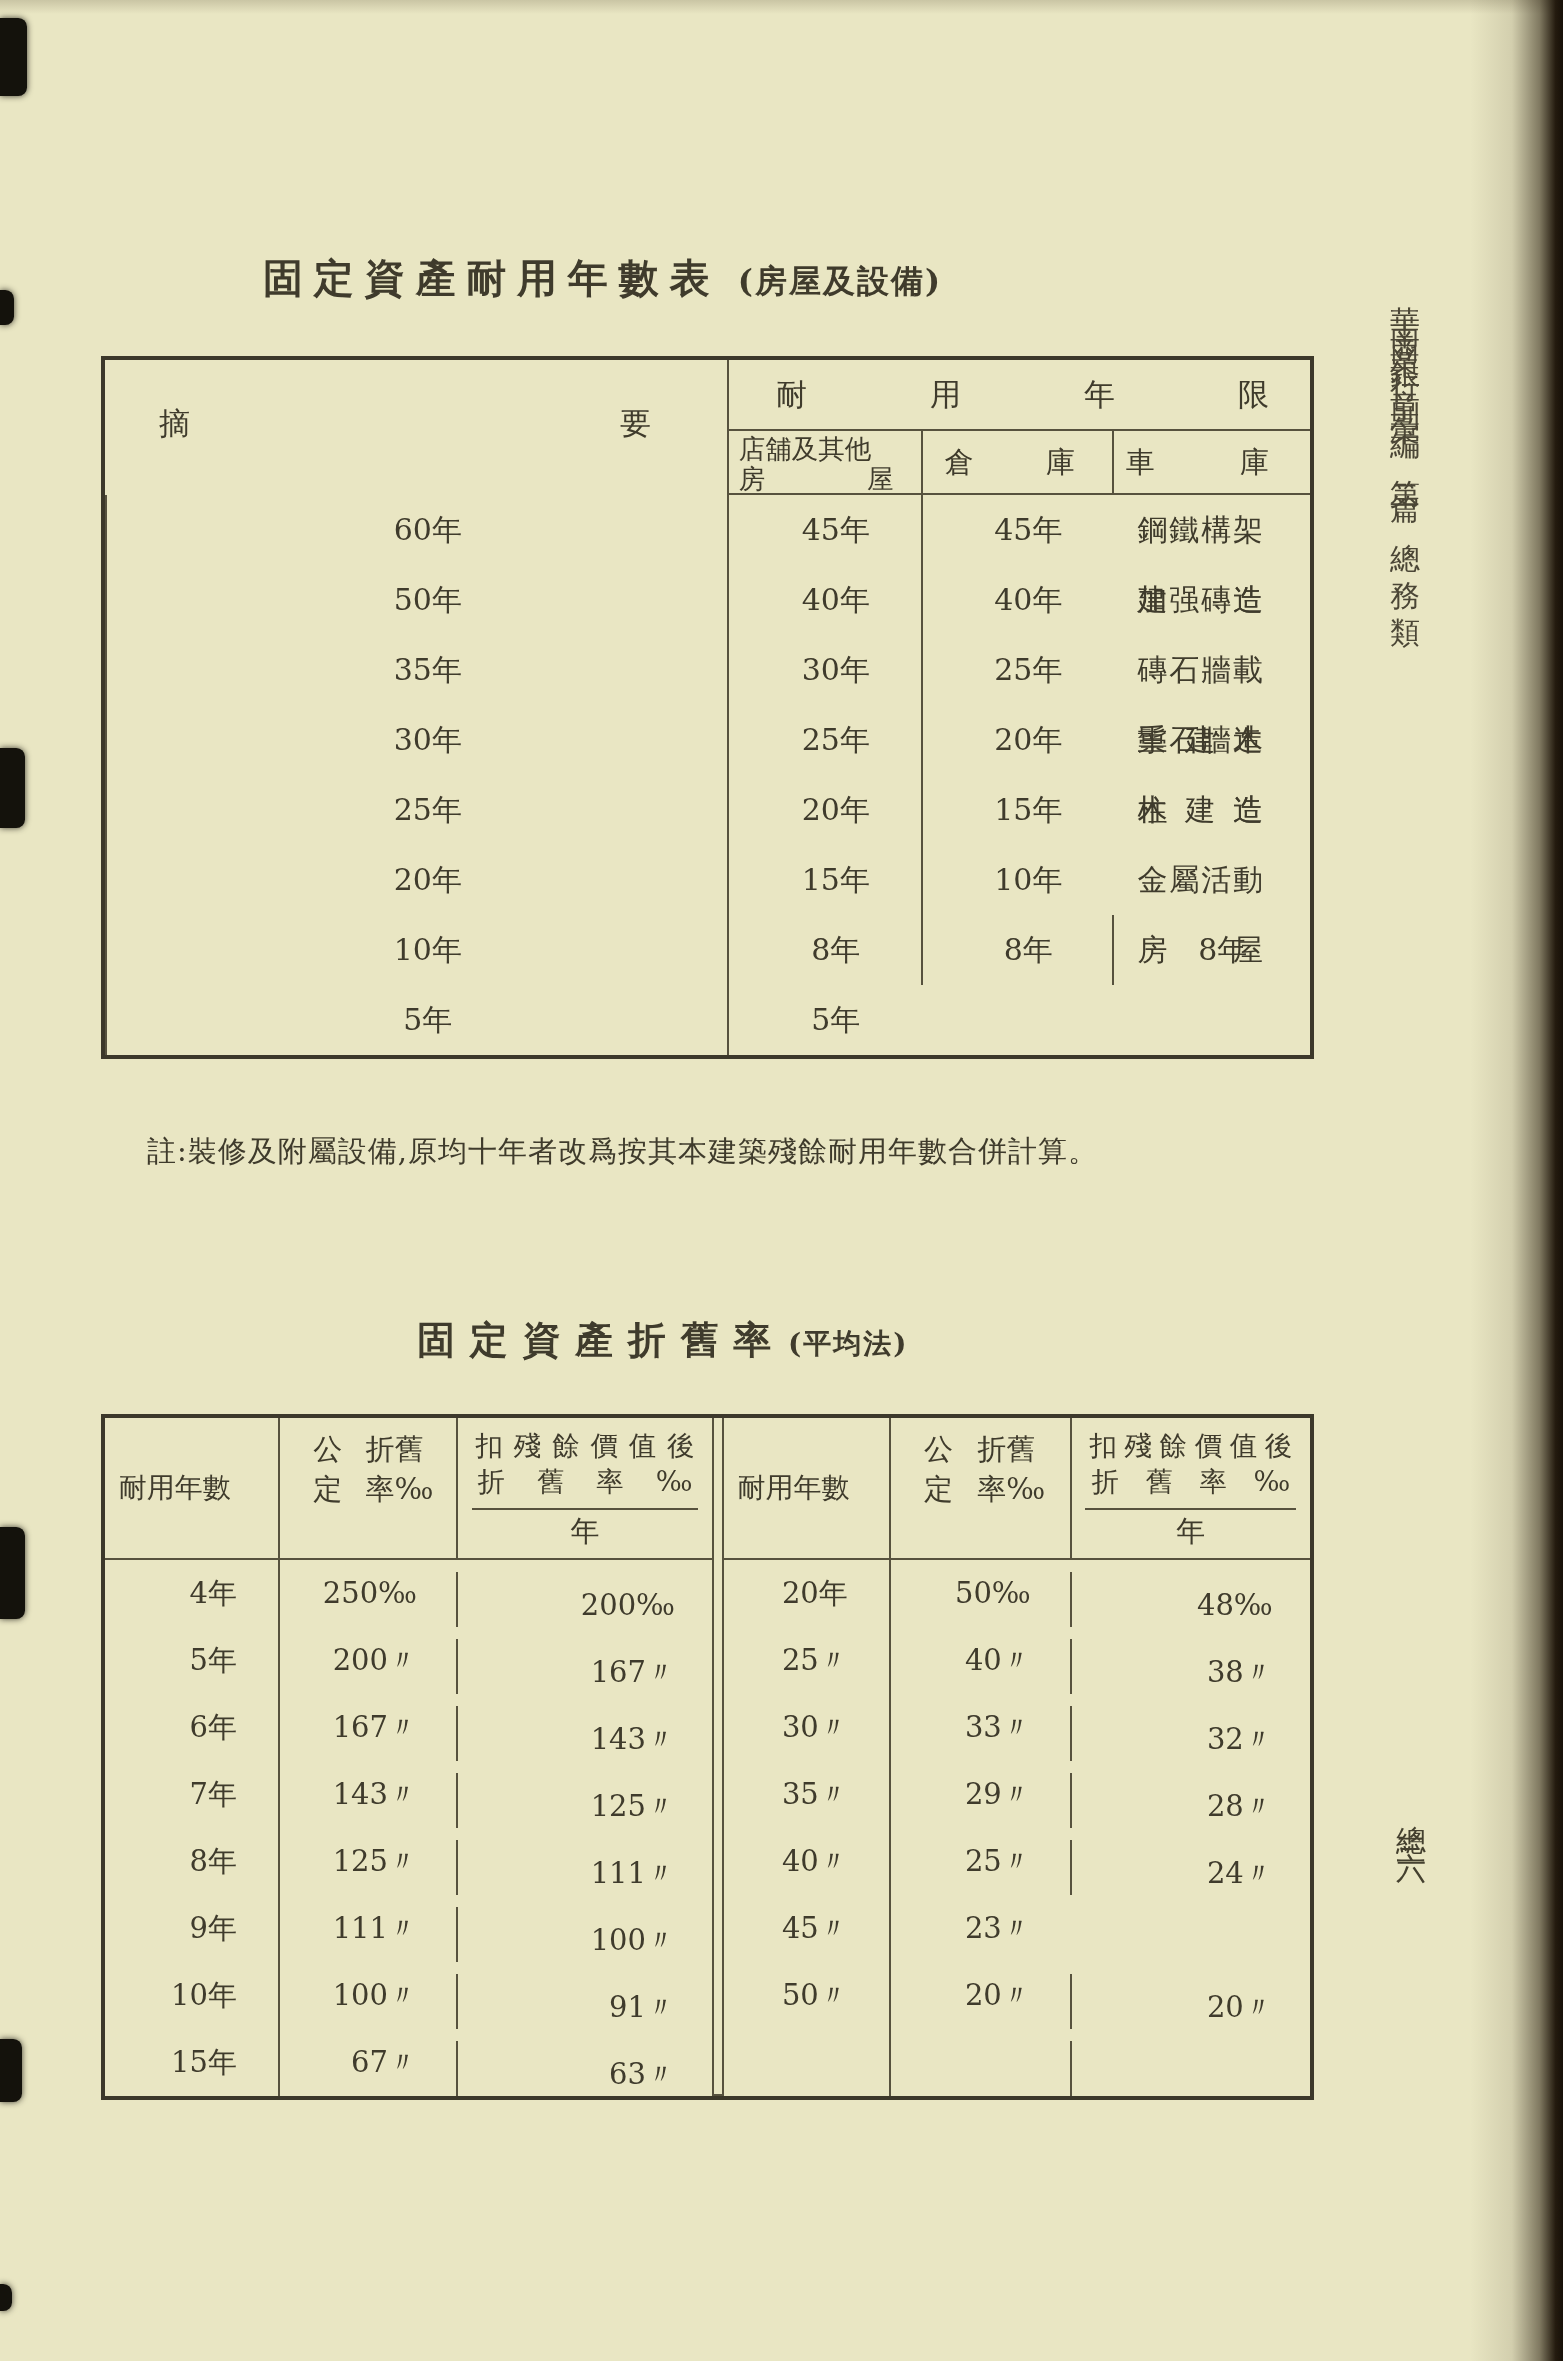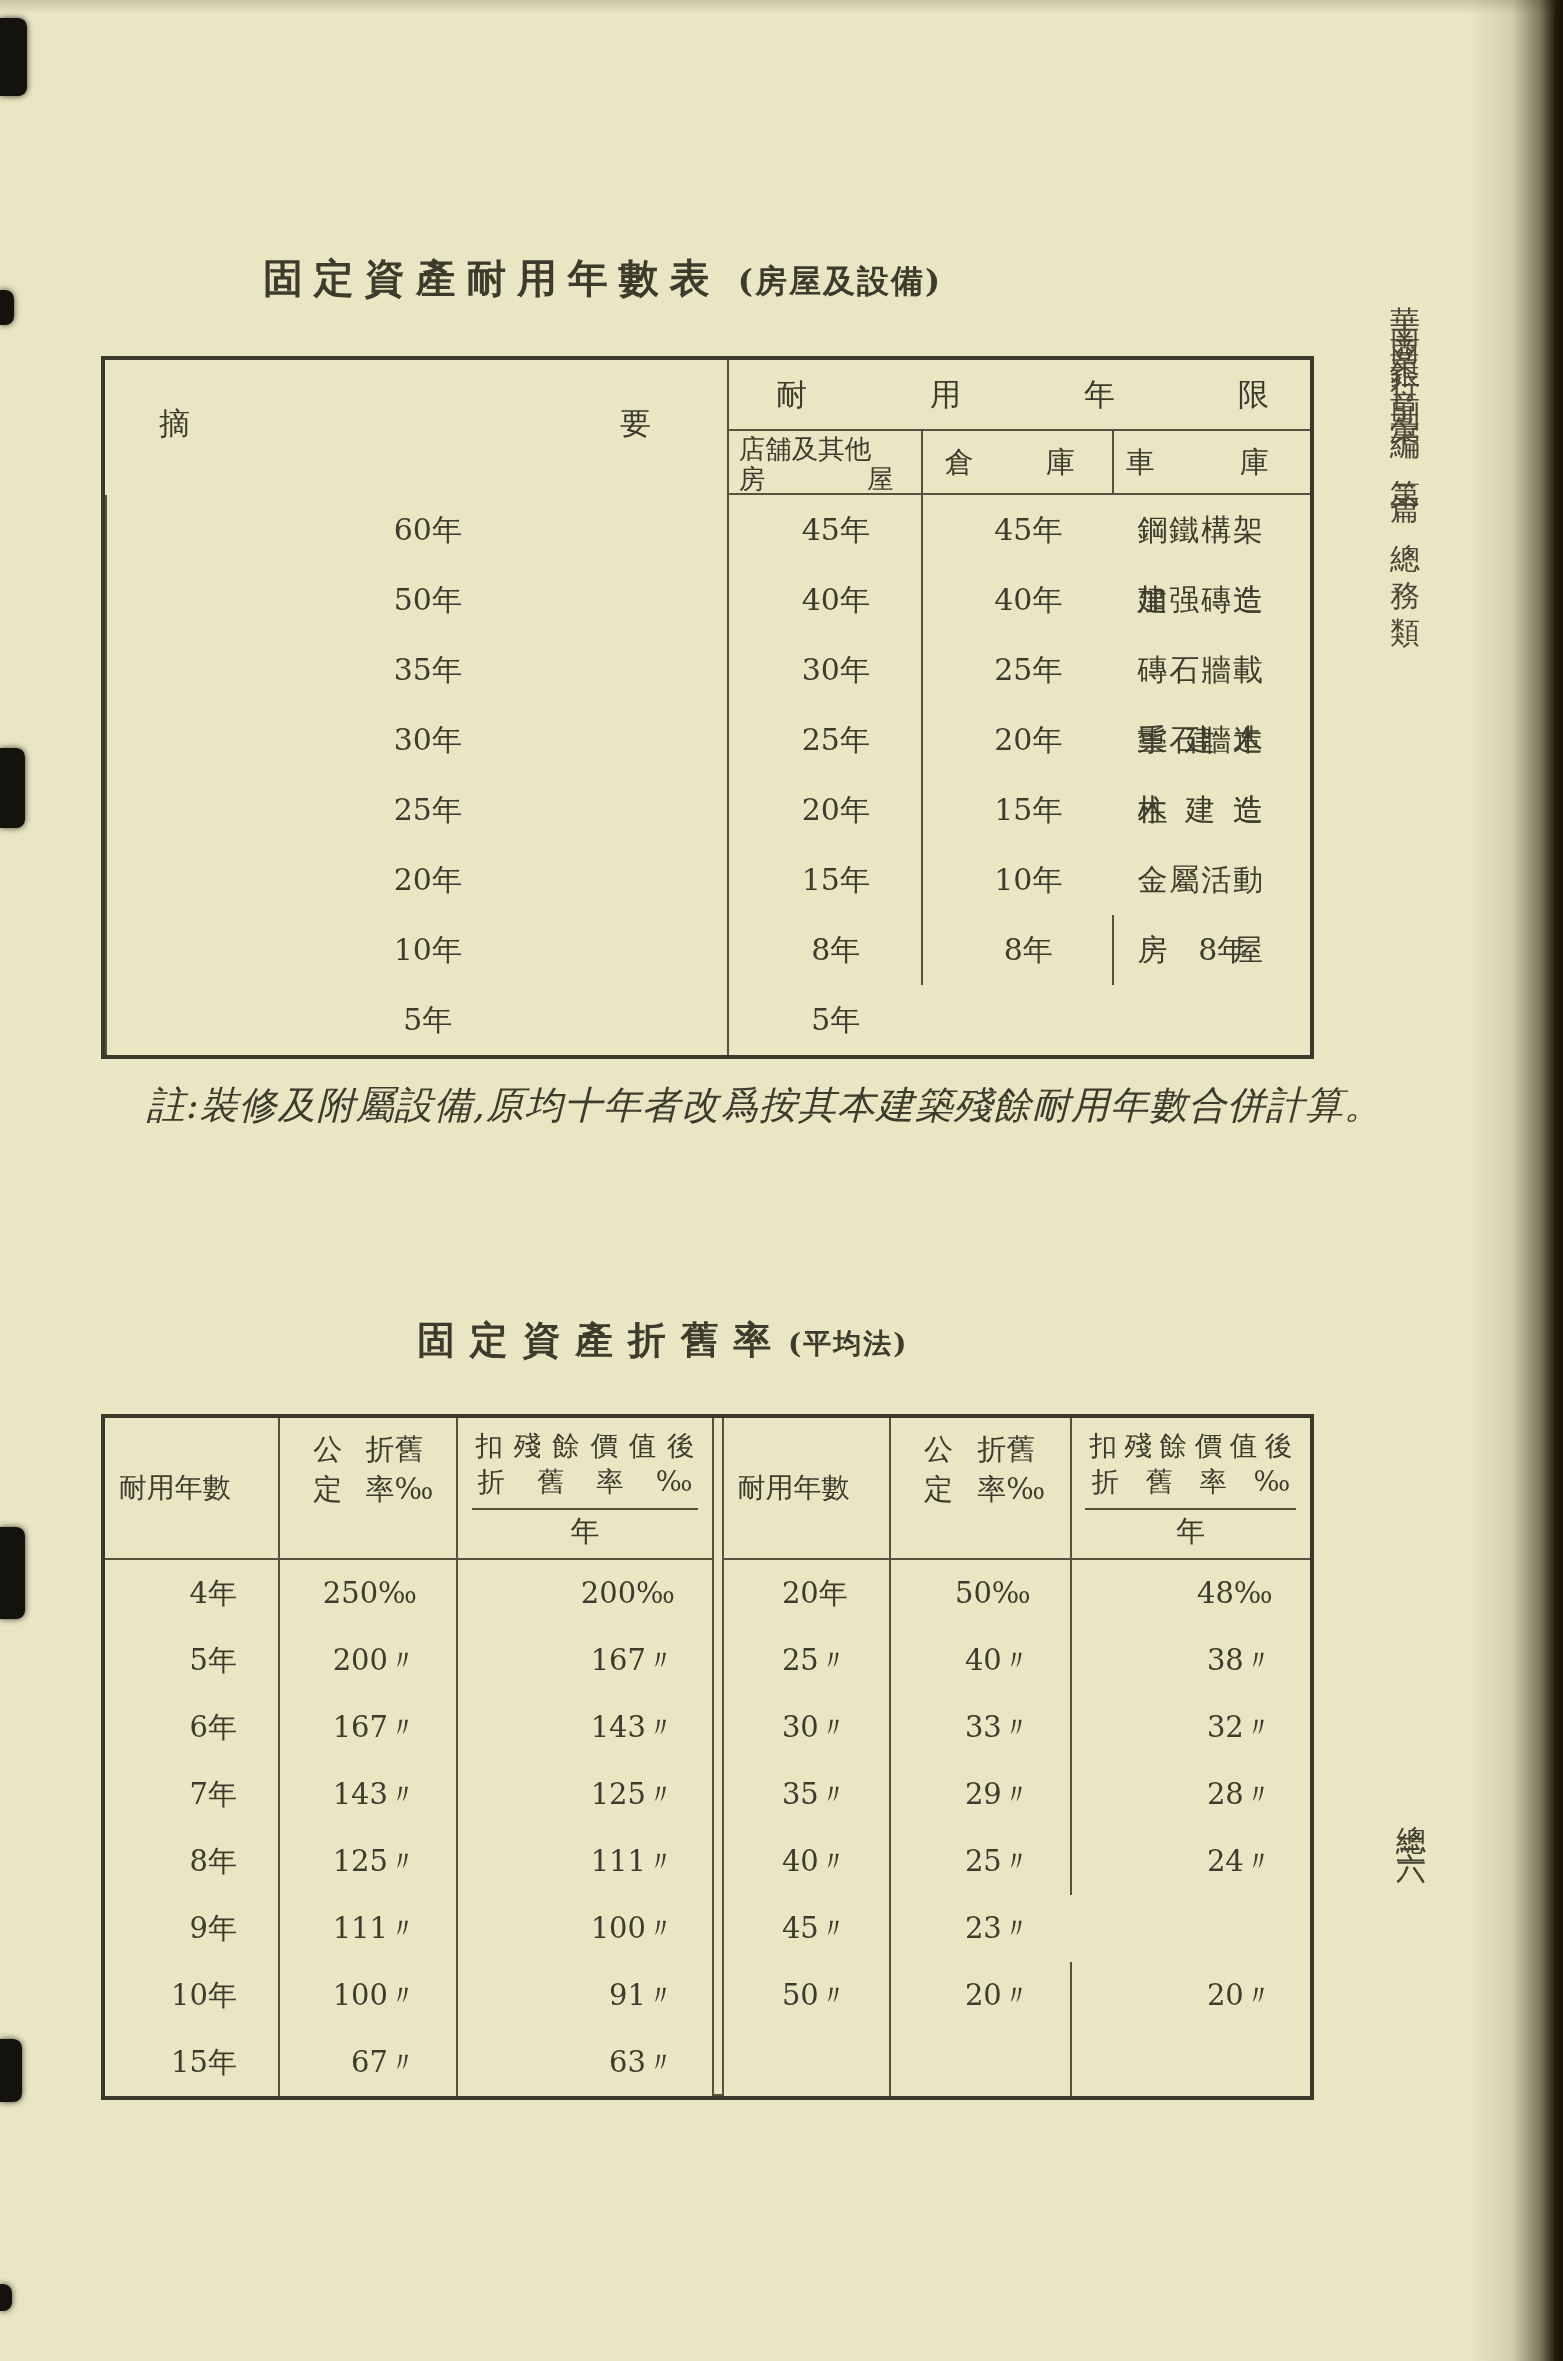--- a/index.html
+++ b/index.html
@@ -59,21 +59,21 @@
   .t1 .group-h{grid-column:2/5;line-height:69px;padding:0 41px 0 47px;font-size:31px;}
   .t1 .sub-shop{padding:2.9px 27.4px 0 9.8px;font-size:26.5px;line-height:30px;}
   .t1 .sub-shop .l2{text-align:justify;text-align-last:justify;}
   .t1 .sub-small{line-height:62px;font-size:29px;}
   .t1 .sub-wh{padding:0 37px 0 21.6px;}
   .t1 .sub-gr{padding:0 41px 0 11.8px;}
   .t1 .lbl{line-height:70px;padding:0 47px 0 25.5px;}
   .t1 .val{text-align:center;line-height:70px;padding-left:21.6px;}
 
   
-  .note{position:absolute;left:147px;top:1080px;font-size:38px;letter-spacing:1px;white-space:nowrap;font-style:italic;}
+  .note{position:absolute;left:147px;top:1132px;font-size:29px;letter-spacing:1px;white-space:nowrap;}
 
   
   .t2{
     position:absolute;left:101px;top:1414px;
     display:grid;
     grid-template-columns:173px 178px 256px 11.8px 165px 181px 240px;
     grid-template-rows:142px repeat(8,67px);
     border:4.9px solid #3c382a;
     font-size:29px;
   }
@@ -83,21 +83,21 @@
   .t2 .hy{display:flex;align-items:center;padding-left:13.7px;font-size:28px;}
   .t2 .ho{display:flex;flex-direction:row;justify-content:space-around;padding:11.8px 15.7px;}
   .t2 .ho .l1{text-align:justify;text-align-last:justify;padding:0 17.6px;}
   .t2 .hn{display:flex;flex-direction:column;justify-content:space-between;padding:9.8px 13.7px 7.8px;}
   .t2 .hn .l1{font-size:27.4px;text-align:justify;text-align-last:justify;padding:0 3.9px;}
   .t2 .hn .l2{font-size:27.4px;text-align:justify;text-align-last:justify;padding:0 5.9px;border-bottom:2px solid #57523e;padding-bottom:7.8px;}
   .t2 .hn .l3{text-align:center;padding-top:2px;}
   .t2 .dv{text-align:right;line-height:67px;}
   .t2 .dv.years{padding-right:41px;}
   .t2 .dv.off{padding-right:39px;}
-  .t2 .dv.net{padding-right:37px;}
+  .t2 .dv.net{padding-right:37px;margin-top:12px;}
 
   
   .sidebar{
     position:absolute;left:1384px;top:282px;height:1294px;
     writing-mode:vertical-rl;text-orientation:upright;
     font-size:30px;color:#4b4636;white-space:nowrap;
   }
   .sidebar .seg1{letter-spacing:13.7px;}
   .sidebar .seg2{letter-spacing:7.8px;margin-inline-start:37px;}
   .sidebar .seg3{letter-spacing:37px;margin-inline-start:41px;}

